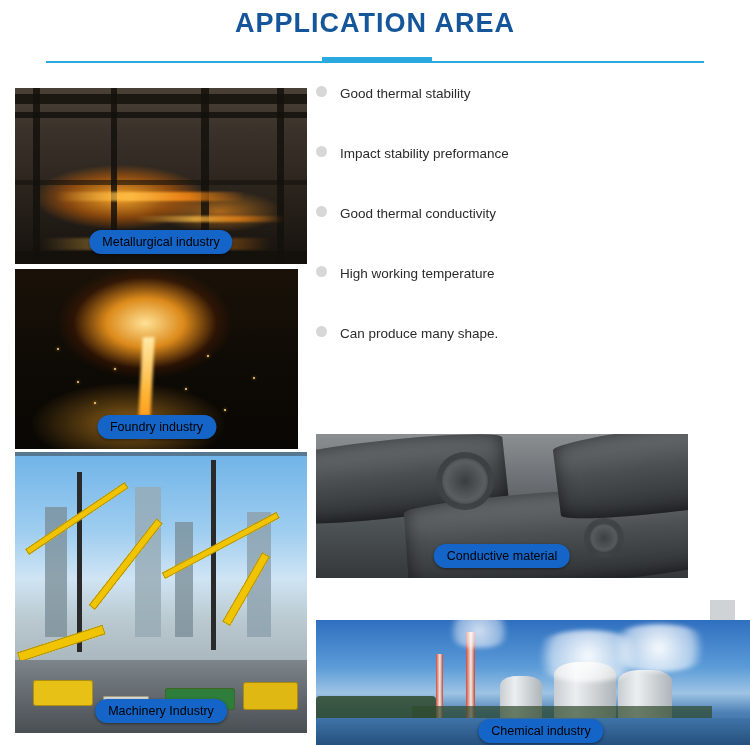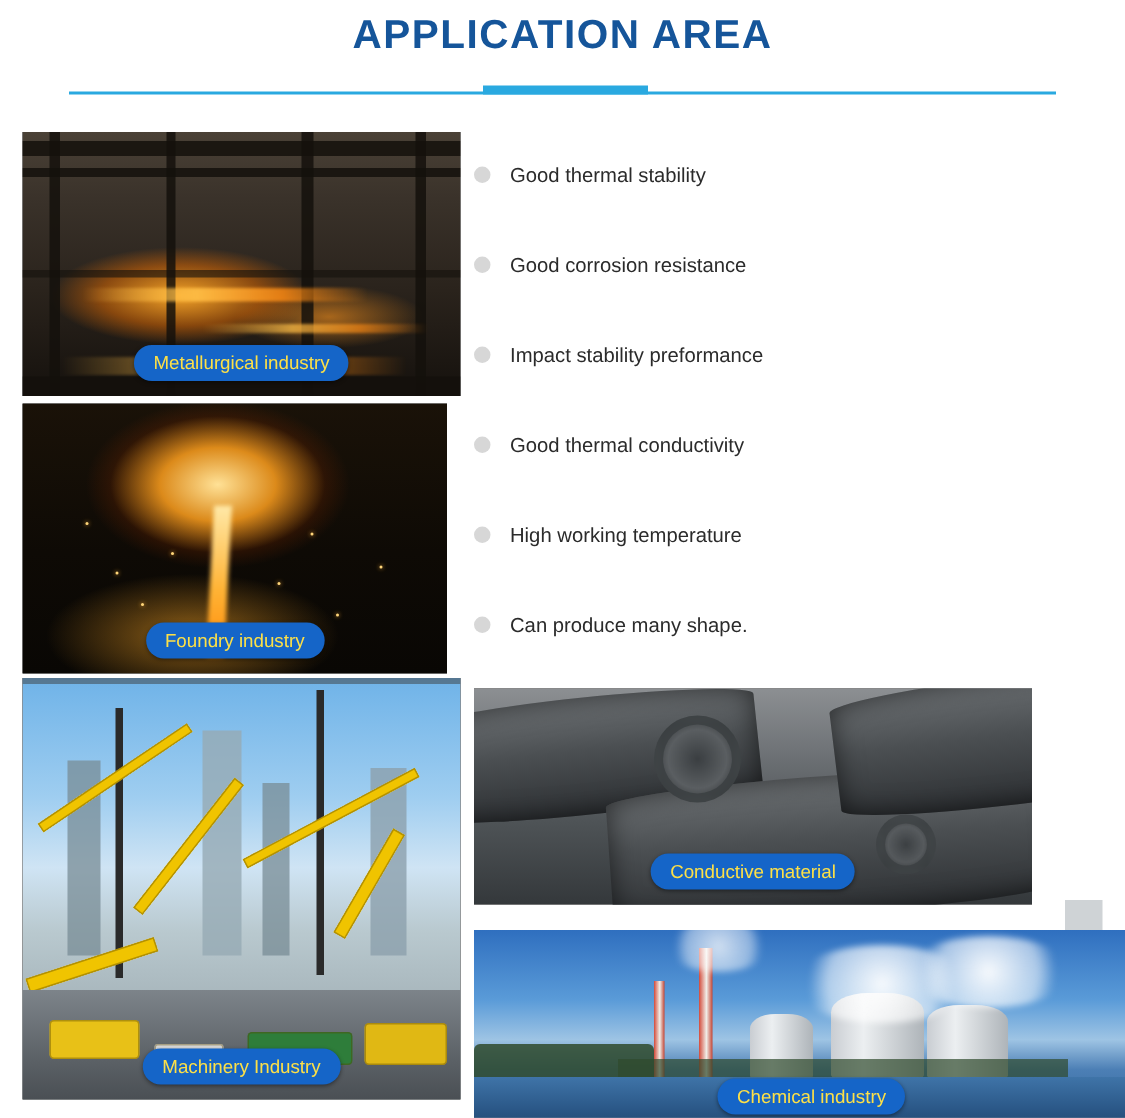--- a/index.html
+++ b/index.html
@@ -55,21 +55,21 @@
     position: absolute;
     overflow: hidden;
     background: #111;
   }
   .tile .caption {
     position: absolute;
     bottom: 10px;
     left: 50%;
     transform: translateX(-50%);
     background: #1565c8;
-    color: #fde047;
+    color: #000000;
     font-size: 12.5px;
     padding: 5px 13px;
     border-radius: 13px;
     white-space: nowrap;
     box-shadow: 0 1px 3px rgba(0,0,0,.45);
   }
 
   
   .art { position: absolute; inset: 0; }
 
@@ -188,21 +188,20 @@
   
   .features {
     position: absolute;
     left: 316px; top: 86px;
     width: 420px;
   }
   .feature {
     position: relative;
     height: 60px;
     display: flex;
-    align-items: center;
   }
   .bullet {
     width: 11px; height: 11px;
     border-radius: 50%;
     background: #d7d7d7;
     flex: 0 0 auto;
     margin-right: 13px;
   }
   .feature-text {
     font-size: 13.5px;
@@ -272,21 +271,21 @@
 
       <div class="ground"></div>
       <div class="crane-arm" style="left:18px; top:228px; width:60px; height:26px; background:#e8c117; border-radius:3px;"></div>
       <div class="crane-arm" style="left:150px; top:236px; width:70px; height:22px; background:#2e7d3a; border-radius:3px;"></div>
       <div class="crane-arm" style="left:228px; top:230px; width:55px; height:28px; background:#e0b814; border-radius:3px;"></div>
       <div class="crane-arm" style="left:88px; top:244px; width:46px; height:18px; background:#d9d9d9; border-radius:2px;"></div>
     </div>
     <div class="caption">Machinery Industry</div>
   </div>
 
-  <div class="tile" style="left:316px; top:459px; width:372px; height:144px;">
+  <div class="tile" style="left:316px; top:434px; width:372px; height:144px;">
     <div class="art art-conductive">
       <div class="electrode" style="left:-40px; top:6px; width:230px; height:78px; transform:rotate(-6deg);"></div>
       <div class="electrode" style="left:90px; top:58px; width:300px; height:92px; transform:rotate(-4deg);"></div>
       <div class="electrode" style="left:240px; top:-10px; width:260px; height:86px; transform:rotate(-7deg);"></div>
       <div class="ring" style="left:120px; top:18px; width:58px; height:58px;"></div>
       <div class="ring" style="left:386px; top:30px; width:46px; height:46px;"></div>
       <div class="ring" style="left:268px; top:84px; width:40px; height:40px; opacity:.8;"></div>
     </div>
     <div class="caption">Conductive material</div>
   </div>
@@ -310,24 +309,20 @@
     <div class="caption">Chemical industry</div>
   </div>
 
   <div class="features">
     <div class="feature">
       <span class="bullet"></span>
       <span class="feature-text">Good thermal stability</span>
     </div>
     <div class="feature">
       <span class="bullet"></span>
-      <span class="feature-text">Good corrosion resistance</span>
-    </div>
-    <div class="feature">
-      <span class="bullet"></span>
       <span class="feature-text">Impact stability preformance</span>
     </div>
     <div class="feature">
       <span class="bullet"></span>
       <span class="feature-text">Good thermal conductivity</span>
     </div>
     <div class="feature">
       <span class="bullet"></span>
       <span class="feature-text">High working temperature</span>
     </div>

